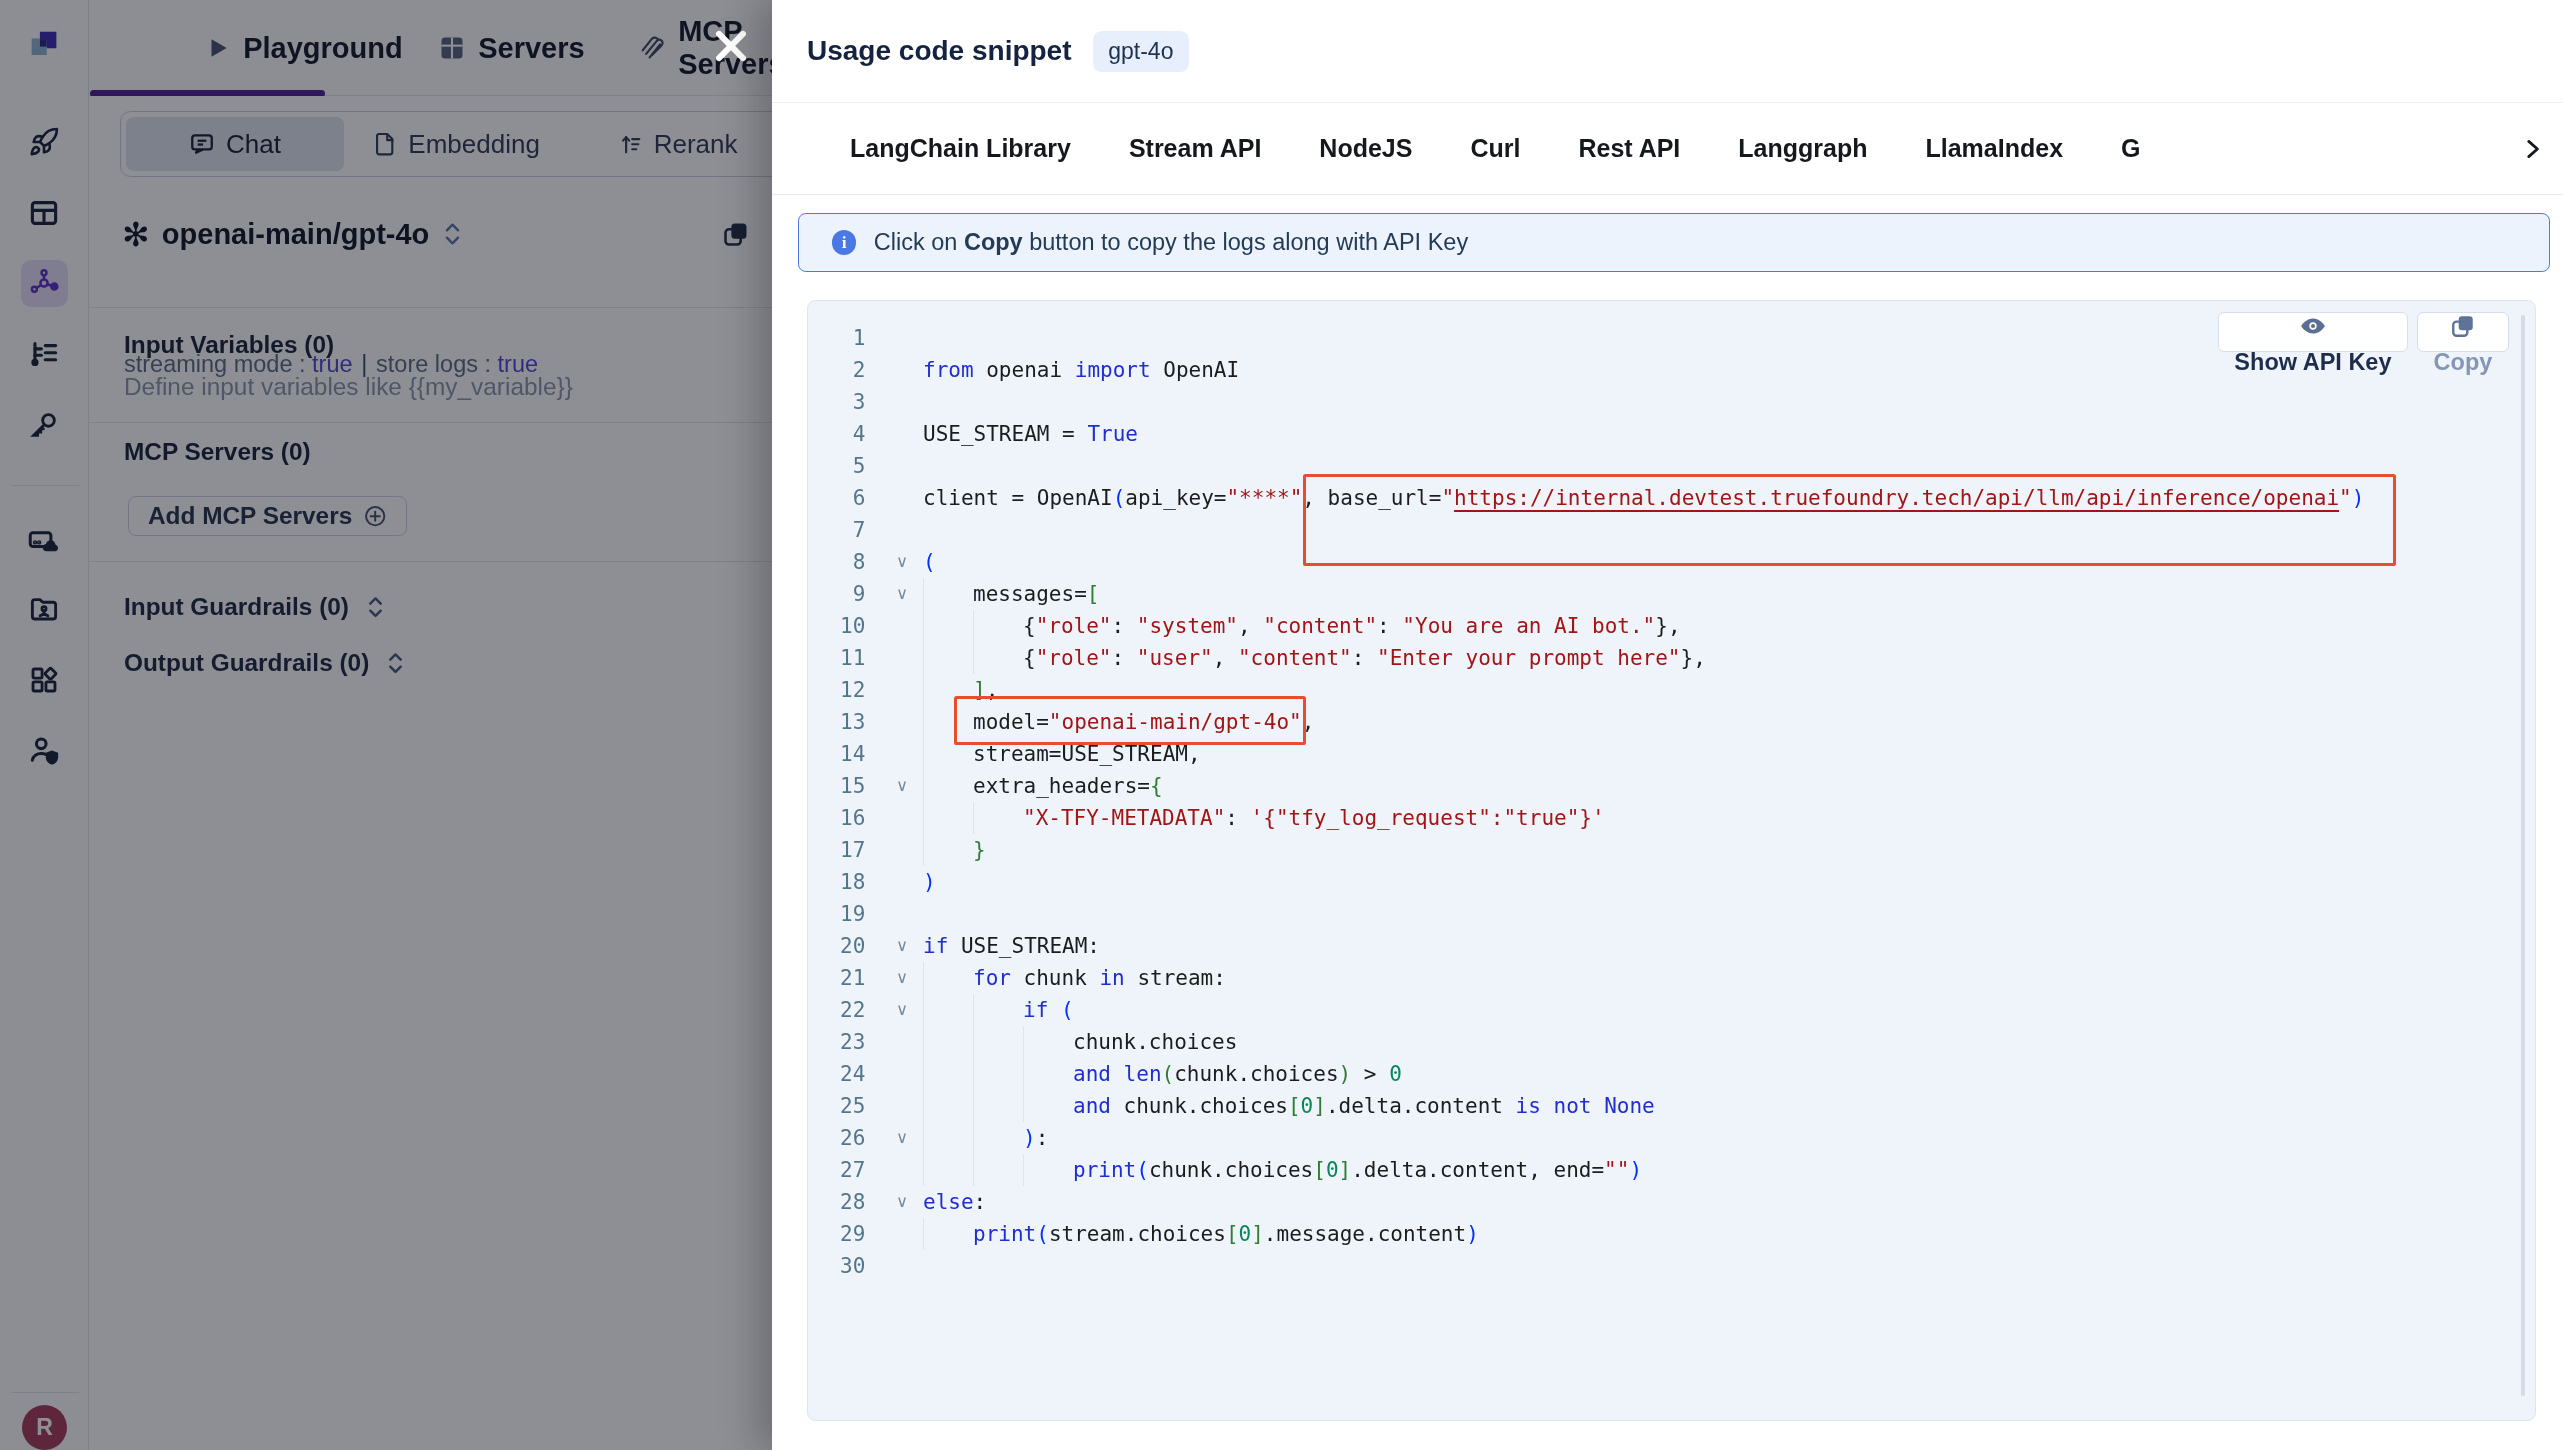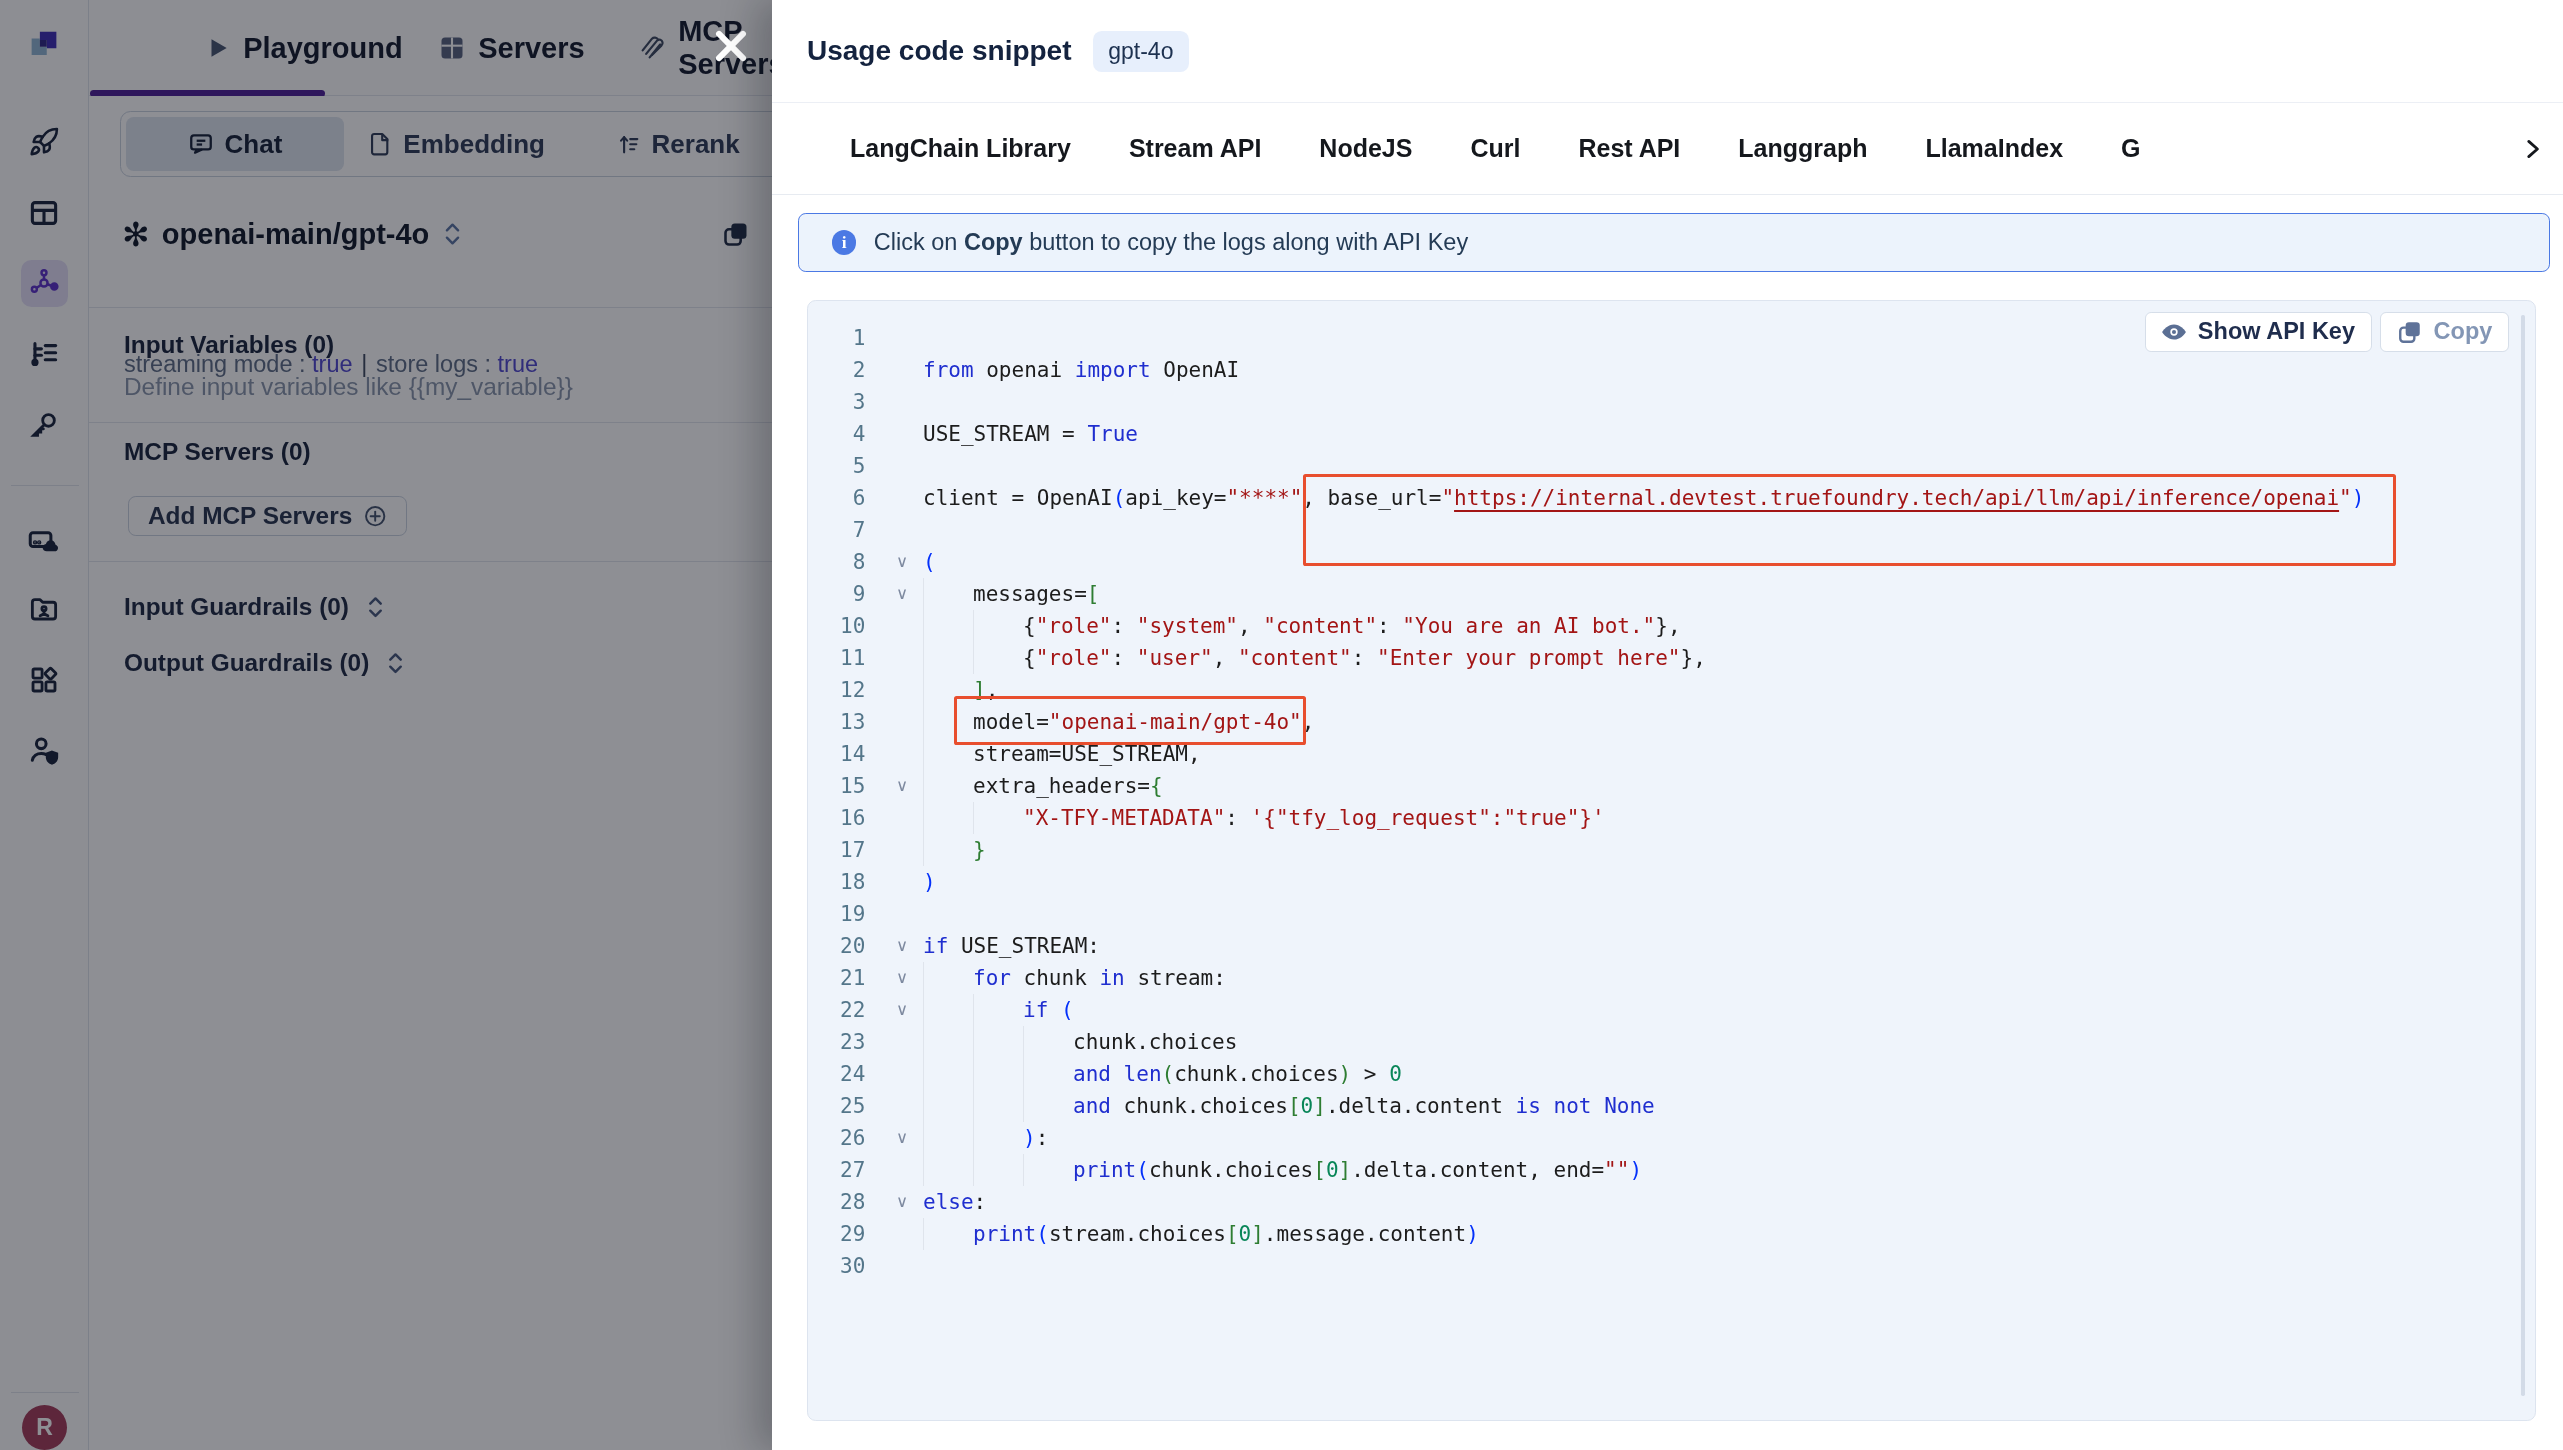--- a/index.html
+++ b/index.html
@@ -16,21 +16,21 @@
   #avatar { position:absolute; left:22px; top:1405px; width:45px; height:45px; border-radius:50%; background:#a23a57; color:#fff; font-size:23px; font-weight:700; display:flex; align-items:center; justify-content:center; }
 
   #topbar { position:absolute; left:89px; top:0; width:683px; height:96px; border-bottom:1.7px solid #e1e5ec; background:#fdfdfe; }
   .top-tab { position:absolute; top:0; height:96px; display:flex; align-items:center; gap:12.2px; font-size:29px; font-weight:600; color:#10182b; }
   #pg-underline { position:absolute; left:90px; top:90px; width:235px; height:7px; border-radius:4.4px; background:#4c1d95; }
 
   #panel { position:absolute; left:89px; top:96px; width:683px; height:1355px; background:#ffffff; }
   .pdiv { position:absolute; left:0; width:683px; border-top:1.7px solid #e1e5ec; }
 
   #seg { position:absolute; left:31px; top:15px; width:1011px; height:66px; border:1.7px solid #c8d1de; border-radius:10.5px; display:flex; align-items:center; padding:5.2px; gap:3.5px; background:#fff; }
-  .seg-item { height:54px; border-radius:7.8px; display:flex; align-items:center; justify-content:center; gap:10.5px; font-size:26px; font-weight:700; color:#2c3a55; }
+  .seg-item { height:54px; border-radius:7.8px; display:flex; align-items:center; justify-content:center; gap:10.5px; font-size:26px; font-weight:400; color:#2c3a55; }
   .seg-item.active { background:#dde4ee; color:#131f36; width:218px; }
   .seg-item.plain { width:218px; }
 
   #model-row { position:absolute; left:33px; top:119px; width:628px; height:38px; display:flex; align-items:center; gap:12.2px; }
   #model-name { font-size:29px; font-weight:600; color:#0c1526; }
   #openai-glyph { font-size:33px; color:#0c1526; line-height:1; }
   #meta-row { position:absolute; left:35px; top:255px; font-size:23.5px; color:#5b6b85; }
   .meta-true { color:#4f46cf; }
   .meta-pipe { color:#3c485e; padding:0 8.7px; }
 
@@ -76,21 +76,21 @@
   .tk-u { color:#a31515; text-decoration:underline; text-underline-offset:5.2px; }
   .tk-n { color:#098658; }
   .tk-b1 { color:#0431fa; }
   .tk-b2 { color:#2e7d32; }
 
   .hl-box { position:absolute; border:3.5px solid #e84e2e; border-radius:2.6px; }
   #hl-baseurl { left:495px; top:173px; width:1093px; height:92px; }
   #hl-model   { left:146px; top:395px; width:352px; height:49px; }
 
   #code-actions { position:absolute; right:26px; top:10.5px; display:flex; gap:8.7px; }
-  .code-btn { height:40px; background:#ffffff; border:1.7px solid #d6dee9; border-radius:6.1px; display:flex; align-items:center; gap:10.5px; padding:0 15.7px; font-size:23.5px; font-weight:600; }
+  .code-btn { height:40px; background:#ffffff; border:1.7px solid #d6dee9; border-radius:6.1px; display:flex; align-items:center; gap:10.5px; padding:0 15.7px; font-size:23.5px; font-weight:600;flex-direction:column; }
   #btn-show { color:#1f2d4d; }
   #btn-copy { color:#8396b5; }
 
   svg { display:block; }
 </style>
 </head>
 <body>
 
 <div id="left-app">
 

